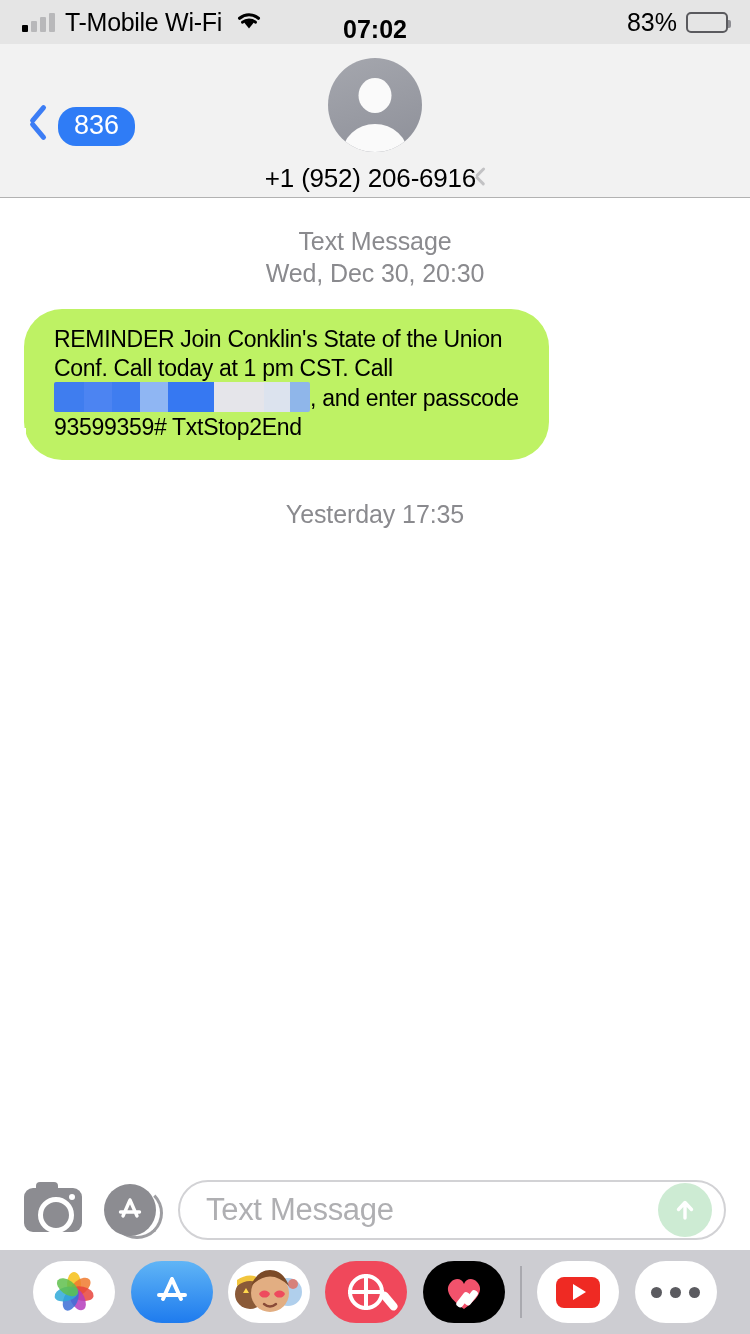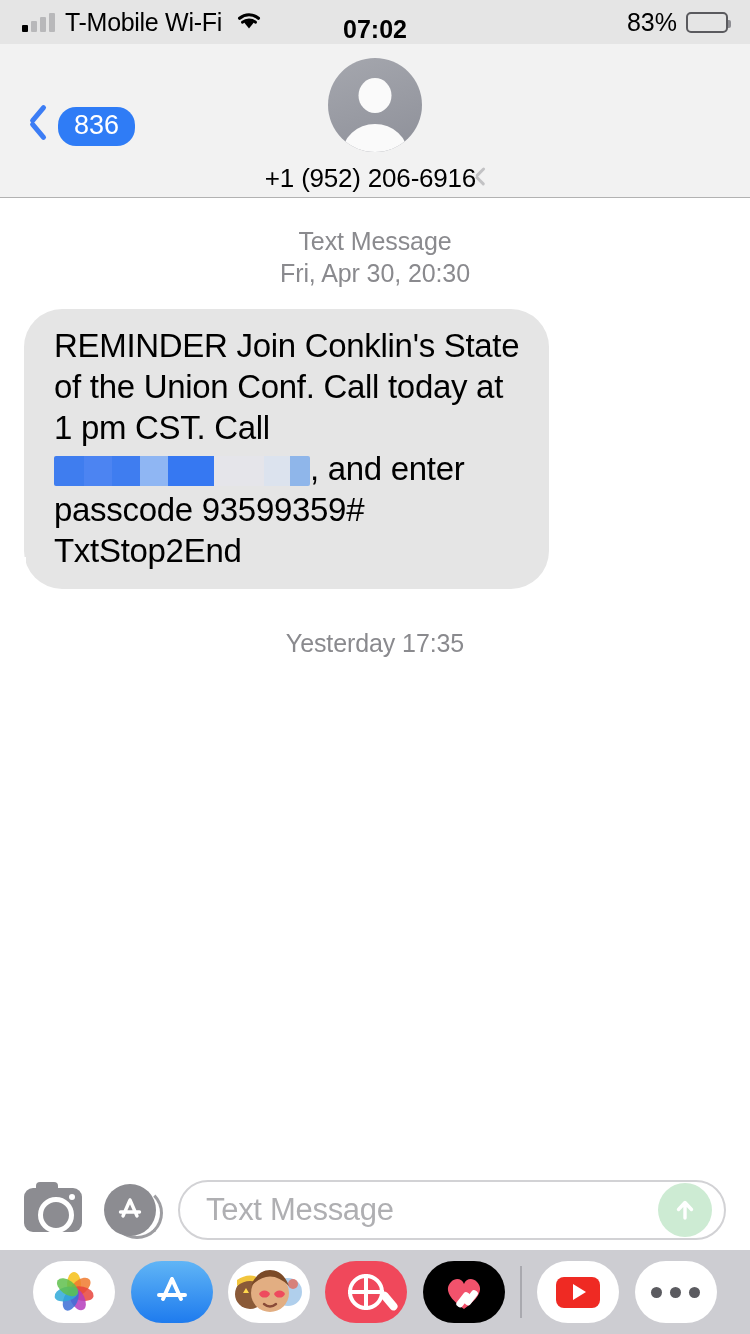--- a/index.html
+++ b/index.html
@@ -107,24 +107,24 @@
     background:#fff; padding-top:26px;
     overflow:hidden;
   }
   .stamp{
     text-align:center; color:#8A8A8E; font-size:25px;
     line-height:1.28; margin-bottom:20px; letter-spacing:-0.1px;
   }
   .stamp .ttl{ display:block; }
   .row{ display:flex; padding:0 24px; margin-bottom:8px; }
   .bubble{
-    background:#e5e5e5; color:#000;
+    background:#bef264; color:#000;
     border-radius:38px;
     padding:16px 28px 18px 30px;
-    font-size:33px; line-height:1.245;
+    font-size:23px; line-height:1.245;
     max-width:525px;
     position:relative;
     letter-spacing:-0.3px;
     word-wrap:break-word;
   }
   .bubble::before{
     content:""; position:absolute; left:-9px; bottom:0;
     width:30px; height:32px;
     background:#E5E5EA;
     border-bottom-right-radius:26px;
@@ -291,21 +291,21 @@
       <span class="contact-name">+1 (952) 206-6916</span>
       <span class="chev-r"></span>
     </div>
   </div>
 </div>
 
 <div class="thread">
 
   <div class="stamp">
     <span class="ttl">Text Message</span>
-    <span>Fri, Apr 30, 20:30</span>
+    <span>Wed, Dec 30, 20:30</span>
   </div>
 
   <div class="row">
     <div class="bubble">
       <span>REMINDER Join Conklin's State of the Union Conf. Call today at 1 pm CST. Call </span><span class="redact" style="width:256px"></span><span>, and enter passcode 93599359# TxtStop2End</span>
     </div>
   </div>
 
   <div class="stamp" style="margin-top:38px;">
     <span>Yesterday 17:35</span>

